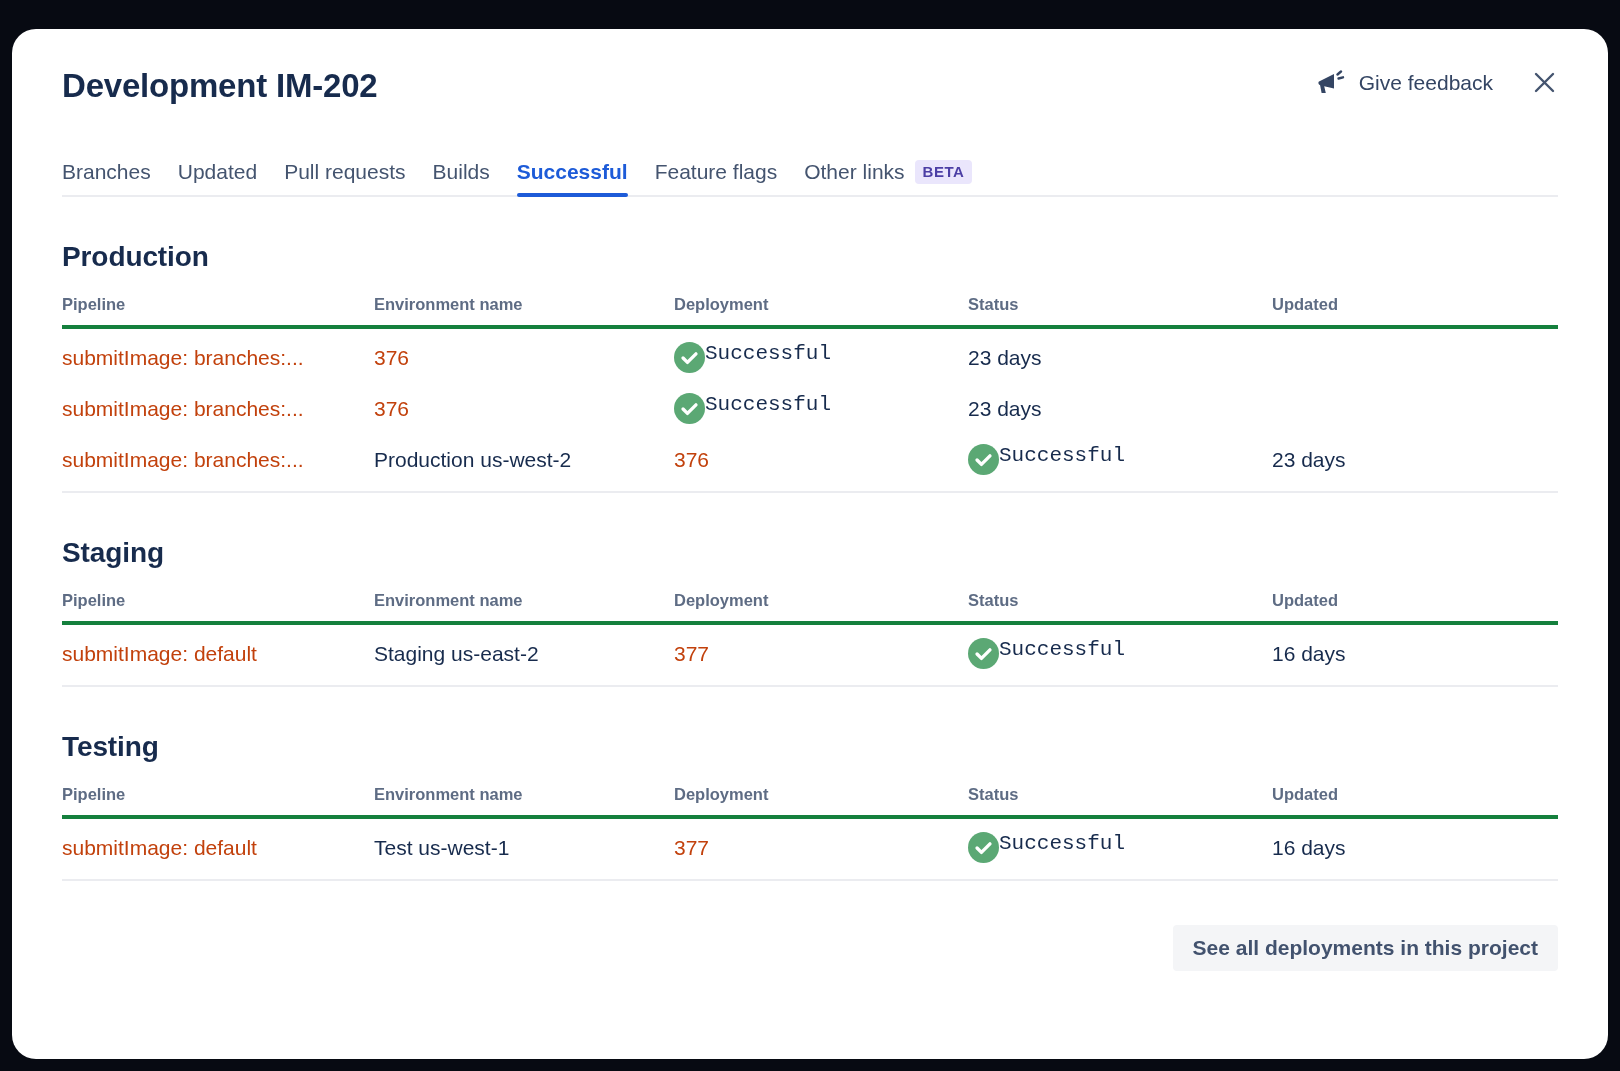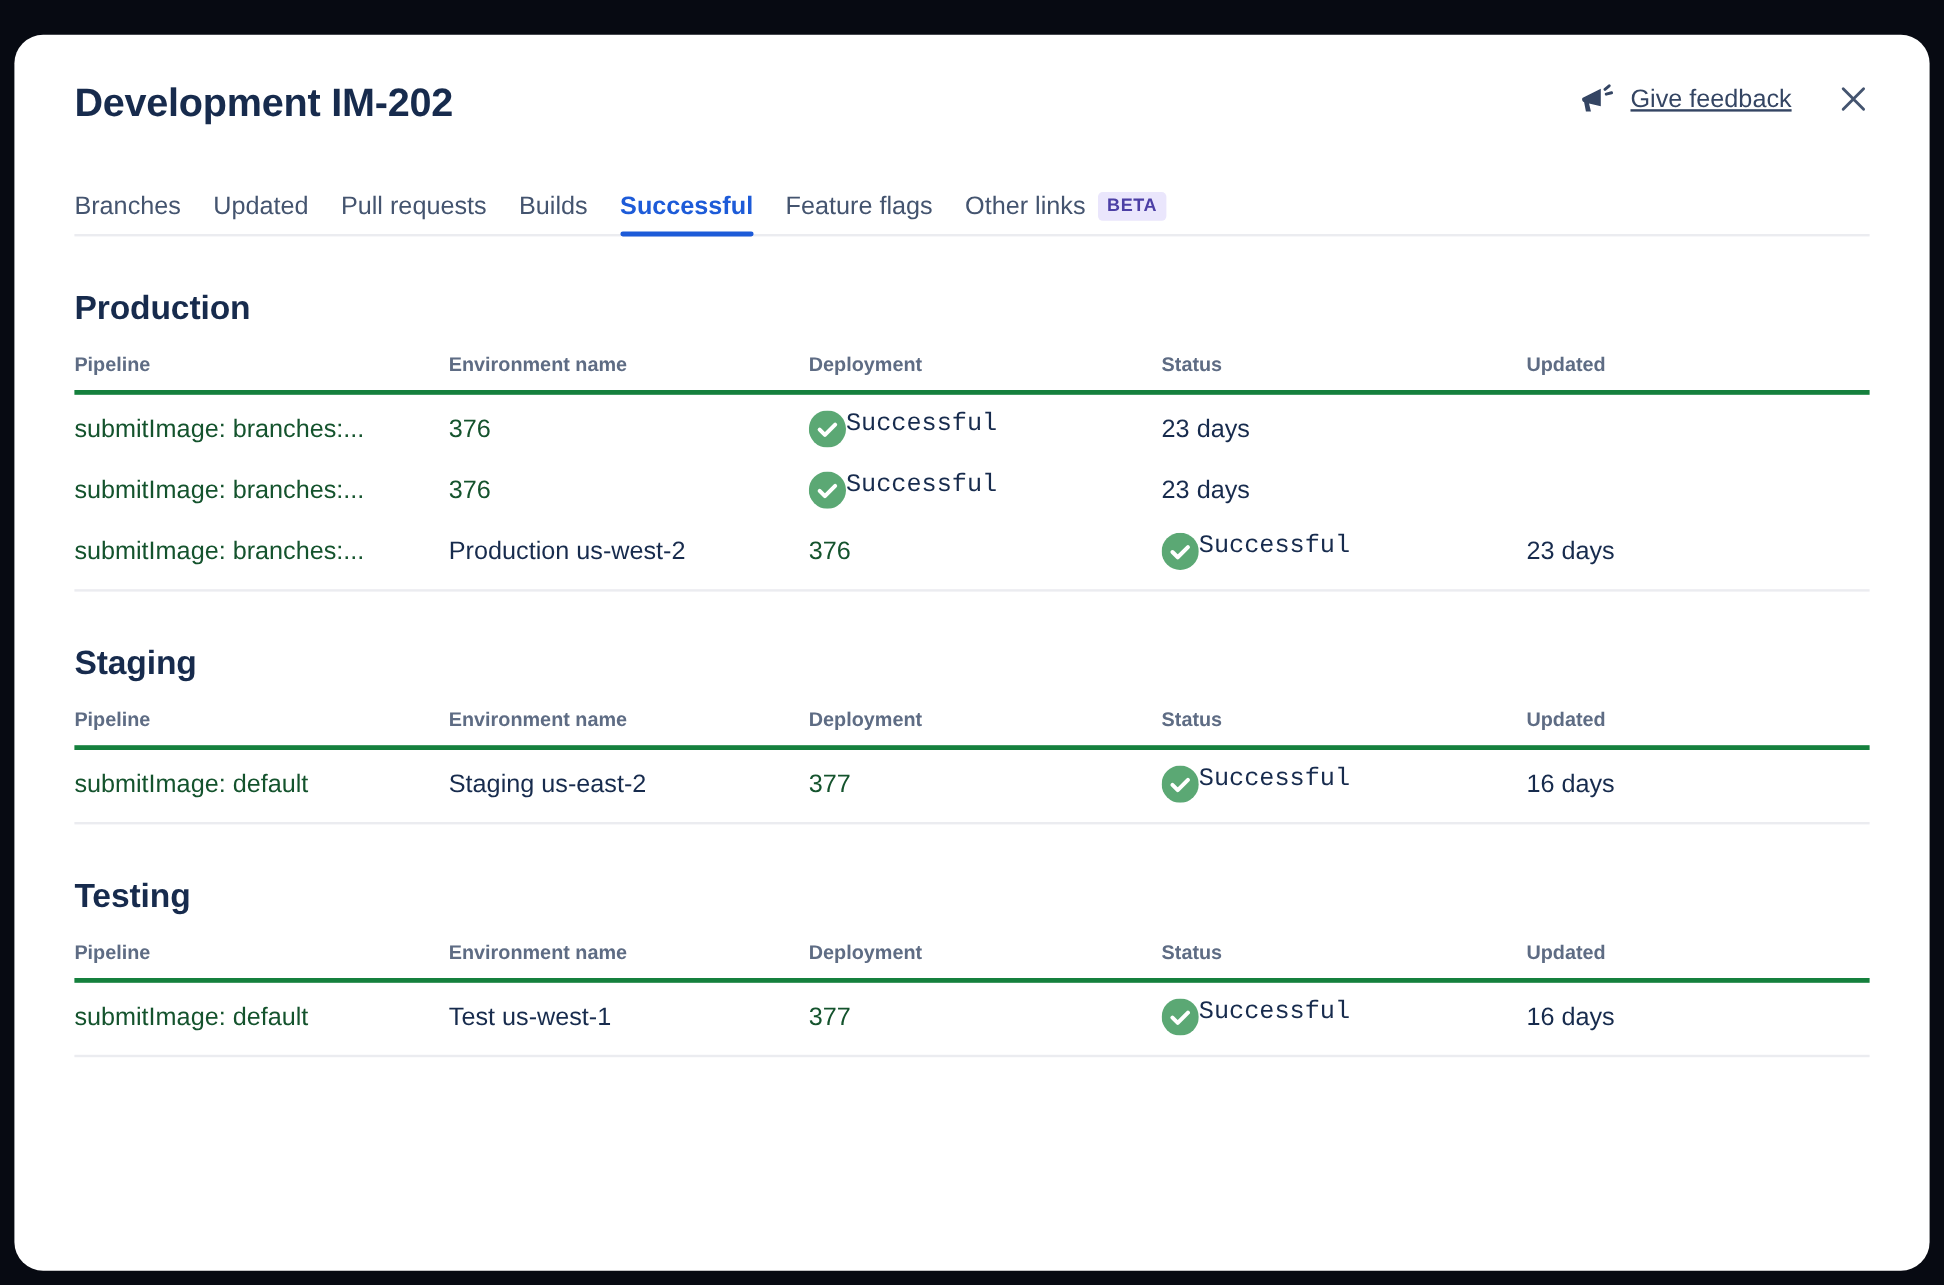--- a/index.html
+++ b/index.html
@@ -38,21 +38,20 @@
     margin-top: 4px;
   }
   .feedback-btn {
     display: flex;
     align-items: center;
     gap: 13px;
     cursor: pointer;
     color: #344563;
     font-size: 21px;
     font-weight: 500;
-    text-decoration: underline;
   }
   .icon-btn {
     cursor: pointer;
     display: flex;
     align-items: center;
     justify-content: center;
   }
   
   .tab-bar {
     display: flex;
@@ -113,21 +112,21 @@
     border-bottom: 4px solid #15803d;
   }
   .th {
     font-size: 16.5px;
     font-weight: 700;
     color: #5e6c84;
   }
   .rows { border-bottom: 2px solid #ebecf0; padding: 3px 0 6px 0; }
   .row { height: 51px; font-size: 21px; }
   .link {
-    color: #14532d;
+    color: #c2410c;
     cursor: pointer;
     text-decoration: none;
   }
   .cell-env, .cell-updated { color: #172b4d; }
   .cell-status {
     display: flex;
     align-items: flex-start;
     color: #172b4d;
     font-family: Liberation Mono, monospace;
   }
@@ -312,14 +311,17 @@
         </svg>
       </span>
       <span>Successful</span>
     </span>
     <span class="cell-updated">16 days</span>
   </div>
         </div>
   </section>
     </div>
 
+  <div class="footer-row">
+    <button class="see-all-btn">See all deployments in this project</button>
+  </div>
 
 </div>
 
 </body></html>

